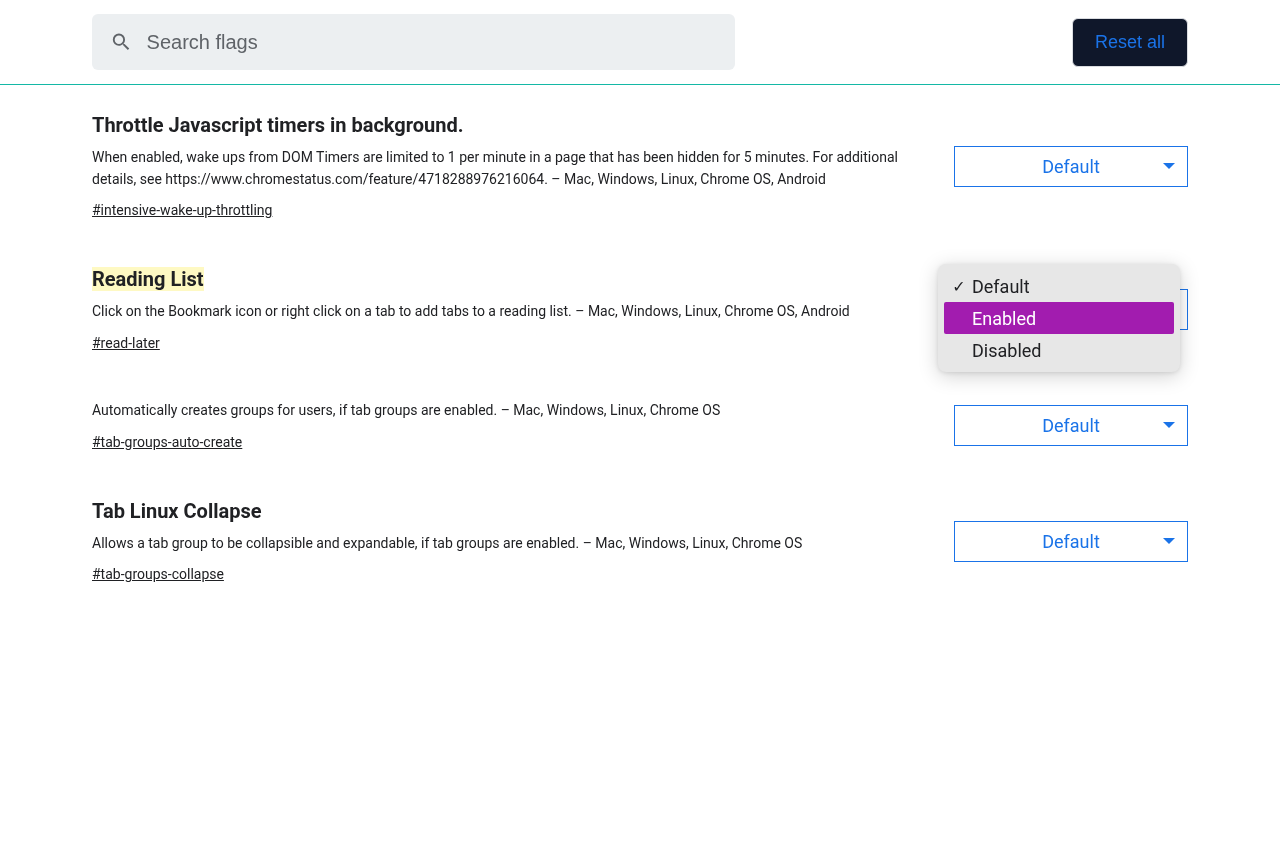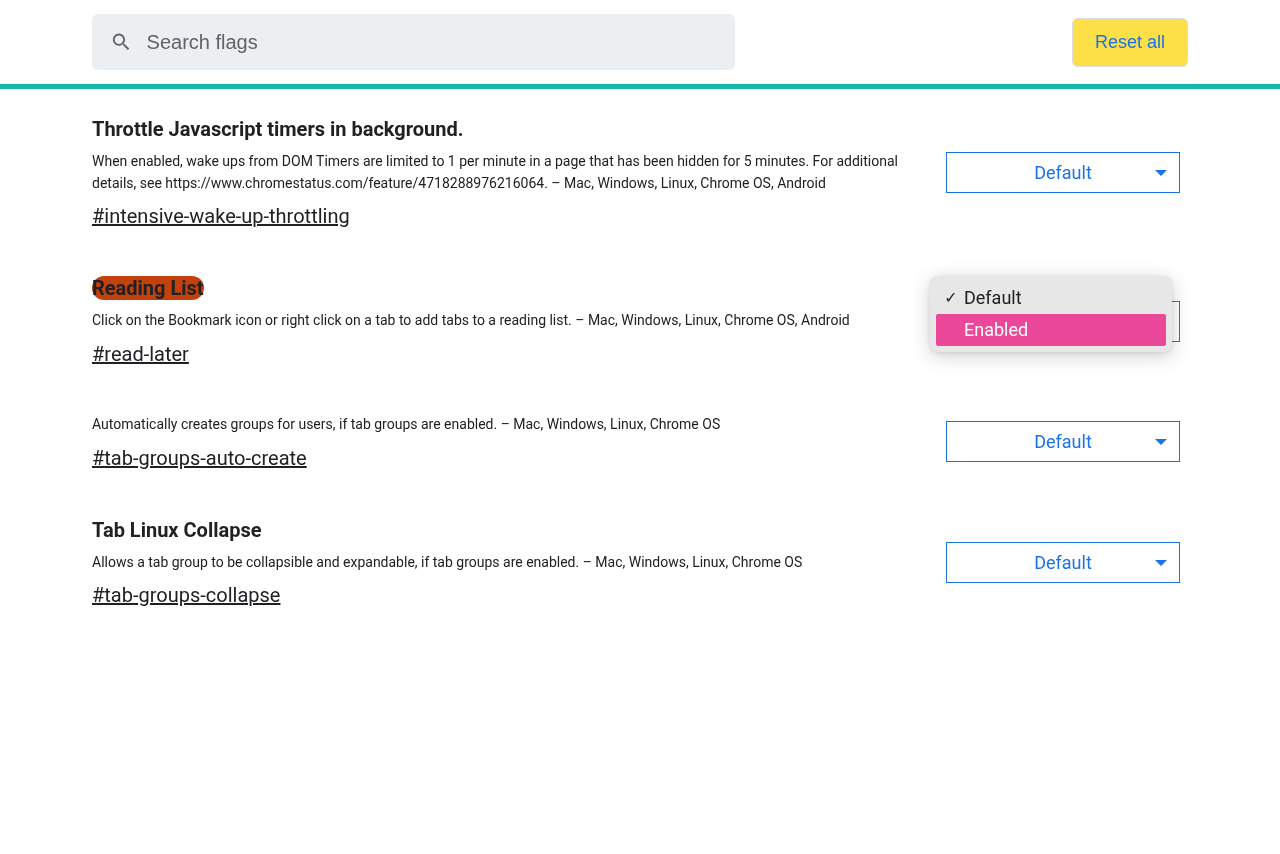--- a/index.html
+++ b/index.html
@@ -10,21 +10,21 @@
     body {
       font-family: -apple-system, BlinkMacSystemFont, "Segoe UI", Roboto, Arial, sans-serif;
       background: #fff;
       color: #202124;
       width: 1280px;
     }
     .header {
       display: flex;
       align-items: center;
       padding: 14px 92px;
-      border-bottom: 5px solid #14b8a6;
+      border-bottom: 1px solid #14b8a6;
       gap: 20px;
     }
     .search-container {
       flex: 0 0 643px;
       display: flex;
       align-items: center;
       background: #eceff1;
       border-radius: 6px;
       height: 56px;
       padding: 0 18px;
@@ -43,61 +43,61 @@
       color: #5f6368;
       width: 100%;
     }
     .search-input::placeholder {
       color: #5f6368;
     }
     .spacer {
       flex: 1;
     }
     .reset-button {
-      background: #fde047;
+      background: #0f172a;
       border: 1px solid #dadce0;
       border-radius: 6px;
       color: #1a73e8;
       font-size: 18px;
       font-weight: 500;
       padding: 13px 22px;
       cursor: pointer;
     }
     .content {
       padding: 28px 92px 40px 92px;
     }
     .flag-item {
       display: flex;
       align-items: center;
       margin-bottom: 48px;
       gap: 40px;
+      justify-content: space-between;
     }
     .flag-text {
       flex: 1;
       max-width: 814px;
     }
     .flag-title {
       font-size: 20px;
       font-weight: 700;
       color: #202124;
       margin-bottom: 10px;
       display: inline-block;
     }
     .flag-title.highlighted {
-      background: #c2410c;
-      border-radius: 12px;
+      background: #fef9c3;
     }
     .flag-description {
       font-size: 14px;
       line-height: 1.55;
       color: #202124;
       margin-bottom: 10px;
     }
     .flag-anchor {
-      font-size: 20px;
+      font-size: 14px;
       color: #202124;
       text-decoration: underline;
       cursor: pointer;
     }
     .flag-control {
       flex: 0 0 234px;
       position: relative;
     }
     .select-box {
       width: 234px;
@@ -139,21 +139,21 @@
       height: 32px;
       display: flex;
       align-items: center;
       font-size: 18px;
       color: #202124;
       padding: 0 4px;
       cursor: pointer;
       border-radius: 2px;
     }
     .dropdown-option.selected-option {
-      background: #ec4899;
+      background: #a21caf;
       color: #fff;
     }
     .checkmark {
       width: 22px;
       display: inline-block;
       text-align: center;
       font-size: 16px;
     }
     .option-label {
       flex: 1;
@@ -203,20 +203,24 @@
       </div>
       <div class="dropdown-popup">
         <div class="dropdown-option">
           <span class="checkmark">✓</span>
           <span class="option-label">Default</span>
         </div>
         <div class="dropdown-option selected-option">
           <span class="checkmark"></span>
           <span class="option-label">Enabled</span>
         </div>
+        <div class="dropdown-option">
+          <span class="checkmark"></span>
+          <span class="option-label">Disabled</span>
+        </div>
       </div>
     </div>
   </div>
 
   <div class="flag-item">
     <div class="flag-text">
       <div class="flag-description">Automatically creates groups for users, if tab groups are enabled. – Mac, Windows, Linux, Chrome OS</div>
       <a class="flag-anchor">#tab-groups-auto-create</a>
     </div>
     <div class="flag-control">

